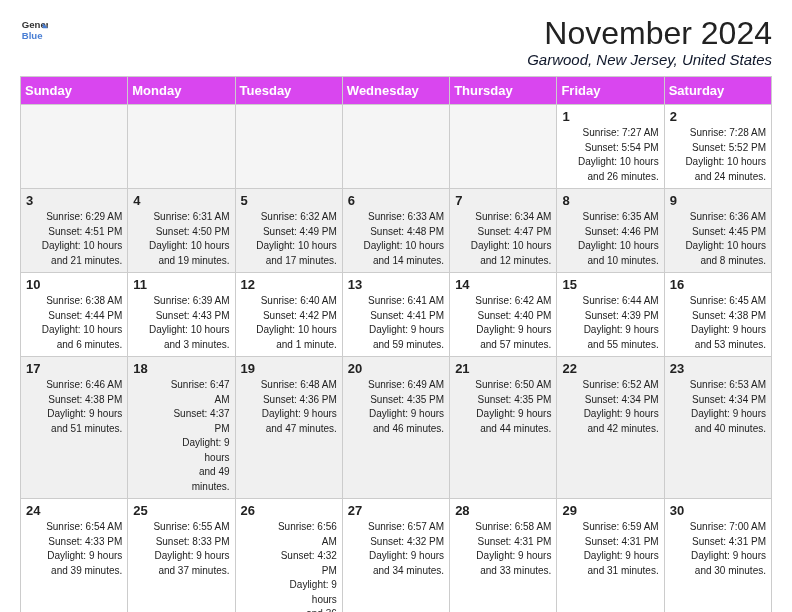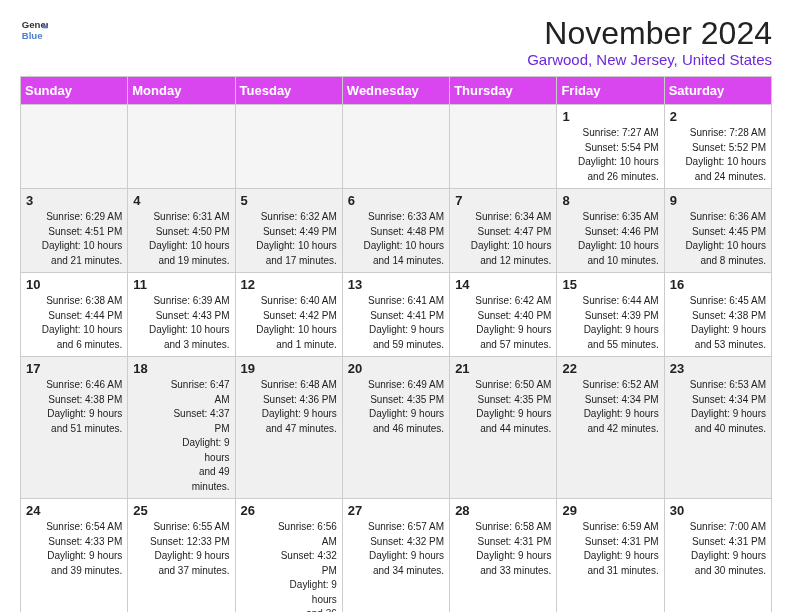--- a/index.html
+++ b/index.html
@@ -30,21 +30,22 @@
       margin-left: 36px;
     }
     .month-title {
       font-size: 32px;
       font-weight: normal;
       color: #222;
       line-height: 1.1;
     }
     .location-title {
       font-size: 15px;
-      color: #6d28d9;
+      color: #0f172a;
+      font-style: italic;
     }
     table {
       width: 100%;
       border-collapse: collapse;
       table-layout: fixed;
     }
     th {
       background-color: #d946ef;
       color: #fff;
       font-size: 13px;
@@ -289,21 +290,21 @@
         <td>
           <span class="day-number">24</span>
           <div class="day-info" style="white-space: pre-line;">Sunrise: 6:54 AM
 Sunset: 4:33 PM
 Daylight: 9 hours
 and 39 minutes.</div>
         </td>
         <td>
           <span class="day-number">25</span>
           <div class="day-info" style="white-space: pre-line;">Sunrise: 6:55 AM
-Sunset: 12:33 PM
+Sunset: 8:33 PM
 Daylight: 9 hours
 and 37 minutes.</div>
         </td>
         <td>
           <span class="day-number">26</span>
           <div class="day-info" style="white-space: pre-line; margin-left: 33px;">Sunrise: 6:56 AM
 Sunset: 4:32 PM
 Daylight: 9 hours
 and 36 minutes.</div>
         </td>

